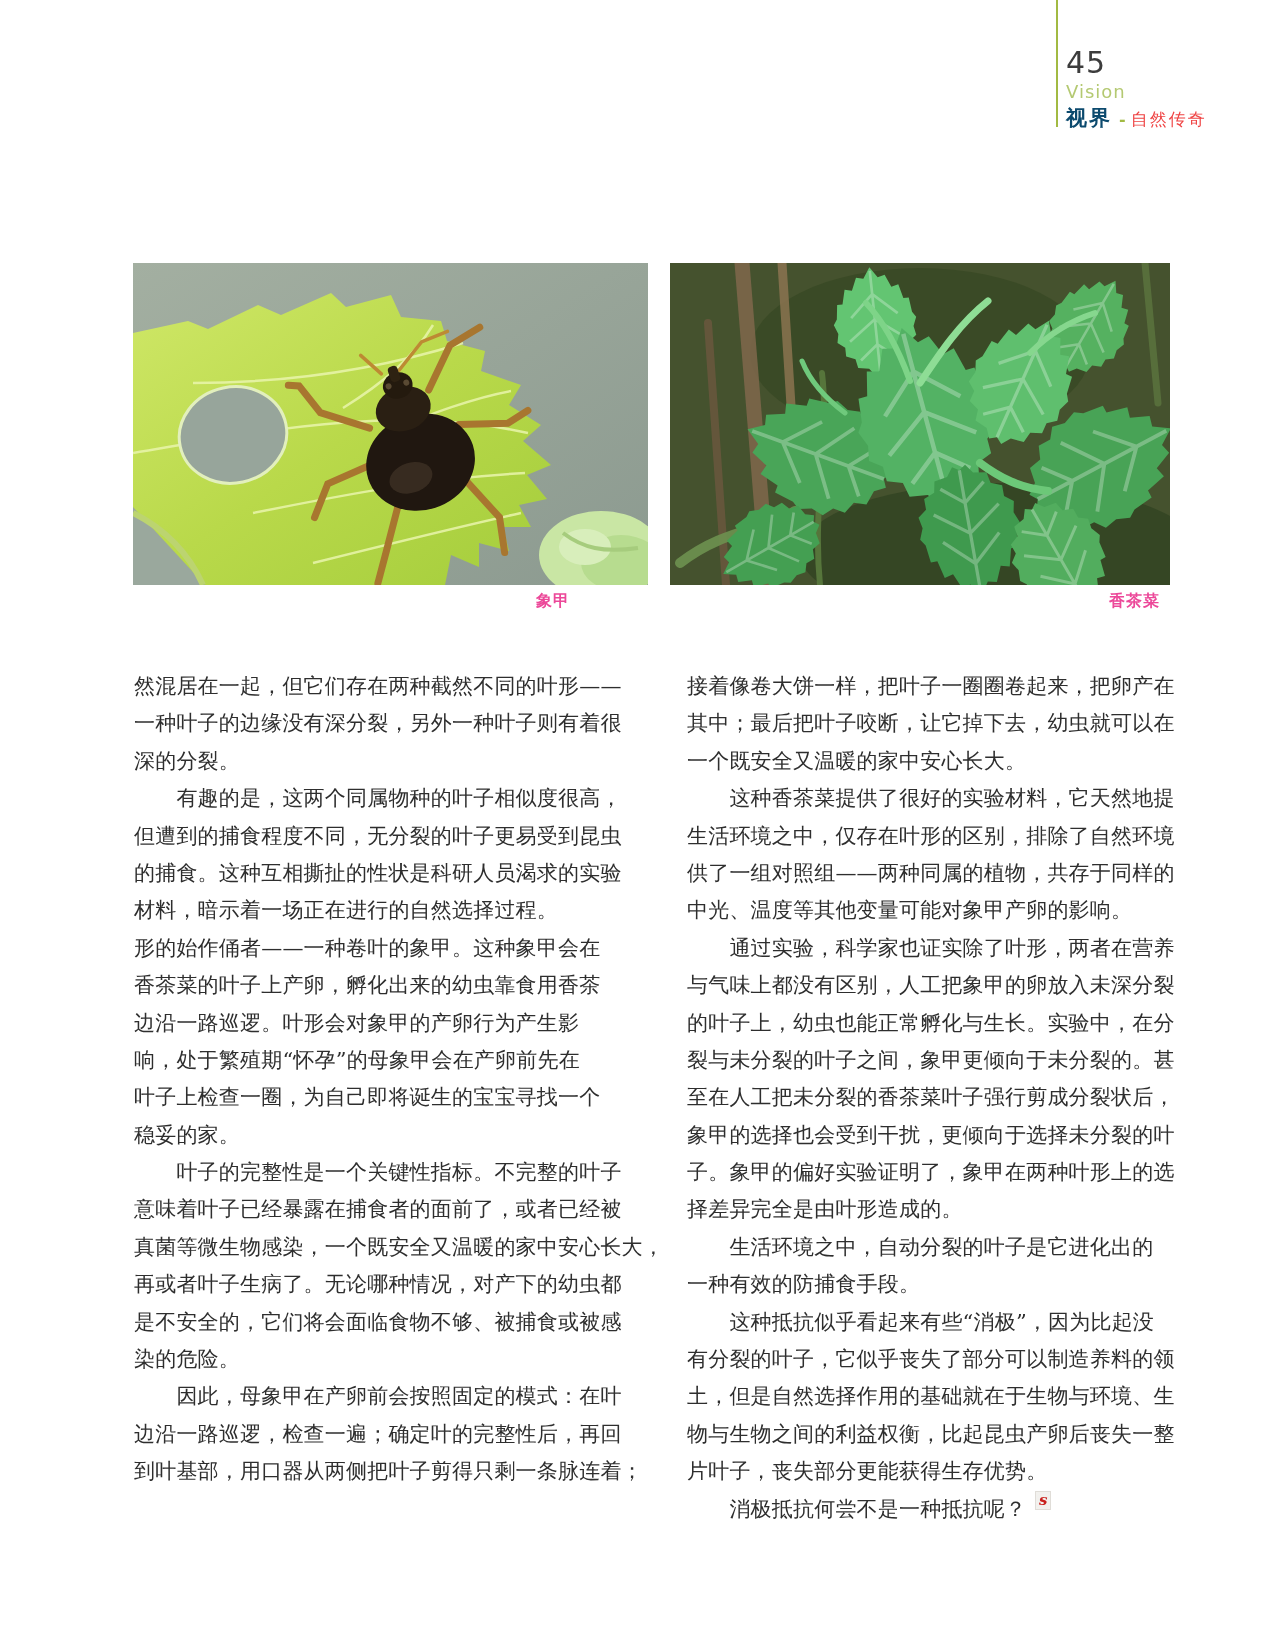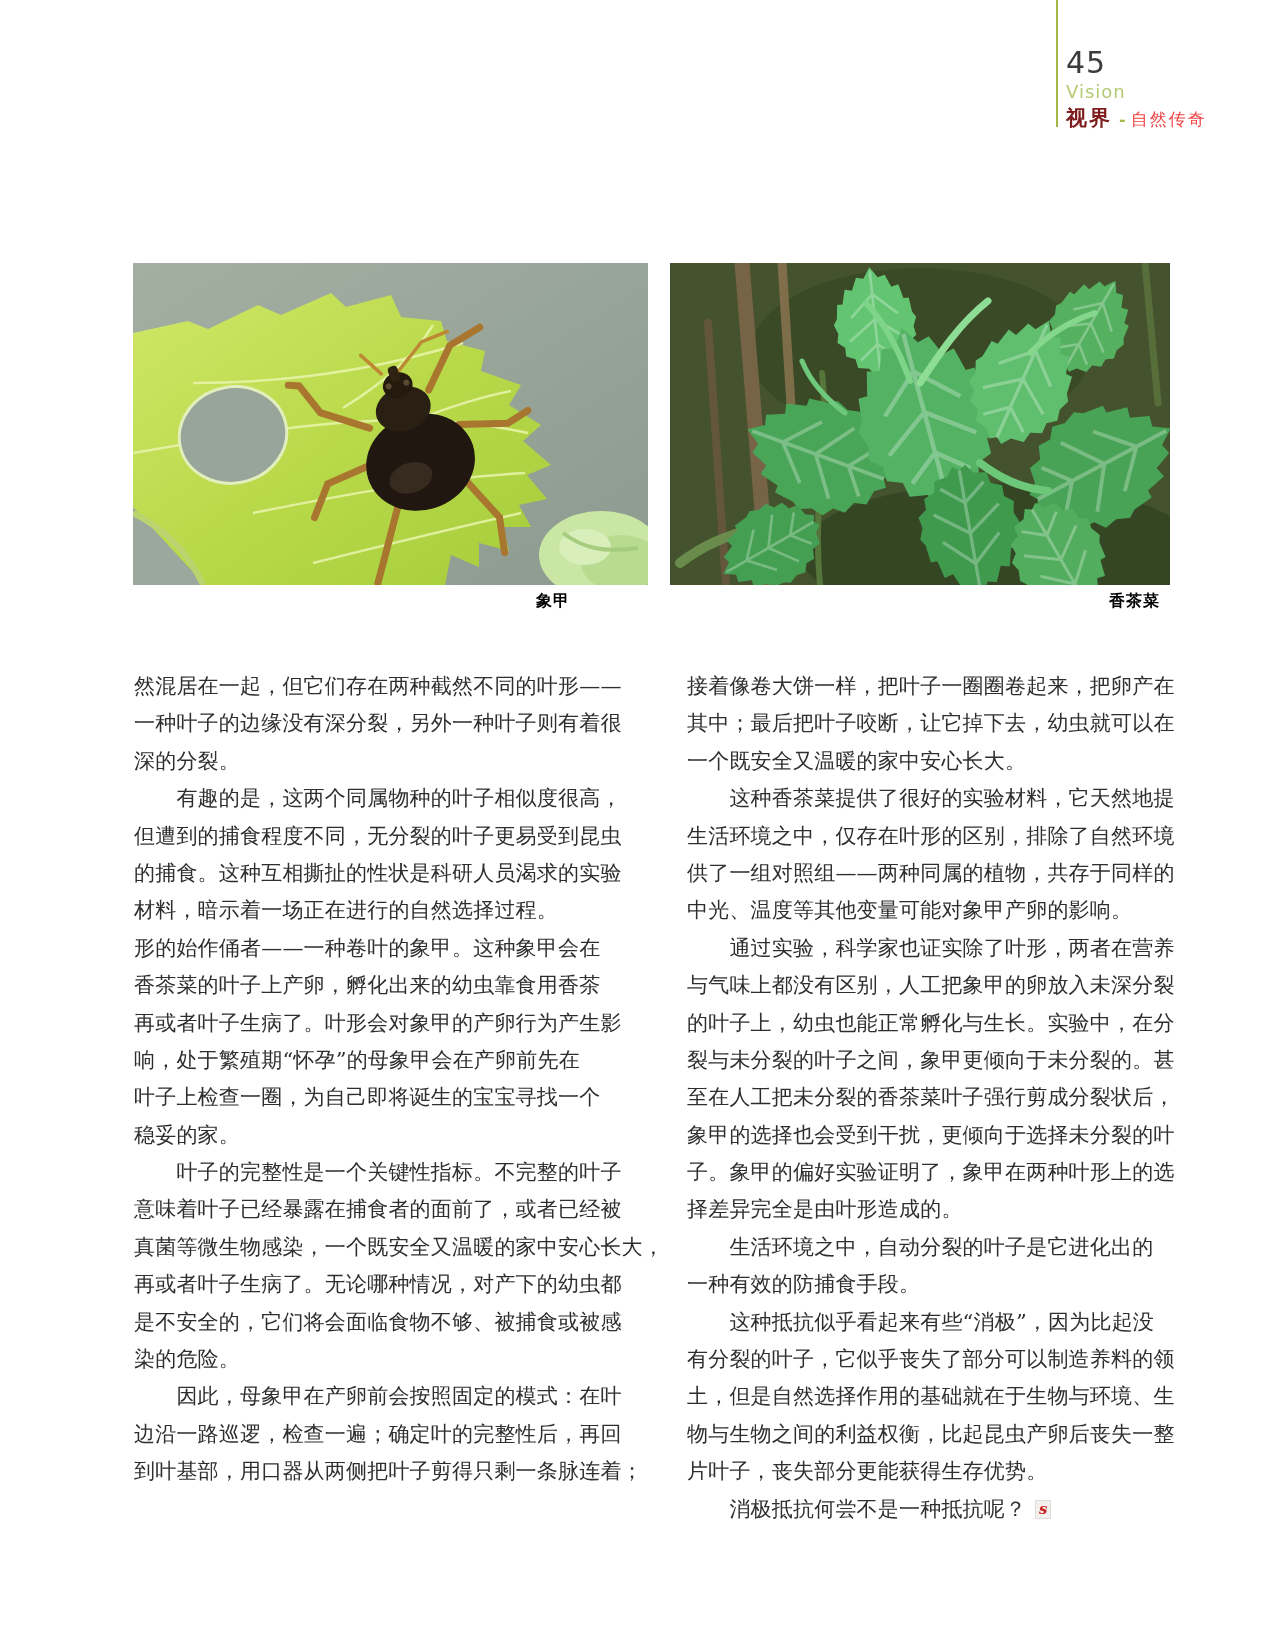--- a/index.html
+++ b/index.html
@@ -17,45 +17,45 @@
     background:#a2ba43;
   }
   .hdr-block{
     position:absolute;left:1066px;top:48px;
     font-family:"DejaVu Sans","Liberation Sans",sans-serif;
     line-height:1;
   }
   .hdr-pagenum{font-size:30px;color:#3c3c3c;letter-spacing:1px;}
   .hdr-en{font-size:18px;color:#b4c972;margin-top:5px;letter-spacing:1px;}
   .hdr-cnrow{margin-top:7px;display:flex;align-items:baseline;white-space:nowrap;}
-  .hdr-cn{font-size:21px;color:#7f1d1d;font-weight:bold;letter-spacing:2px;}
+  .hdr-cn{font-size:21px;color:#0c4a6e;font-weight:bold;letter-spacing:2px;}
   .hdr-dash{font-size:16px;color:#a2ba43;margin:0 5px 0 7px;font-weight:bold;}
   .hdr-sub{font-size:17px;color:#ef4444;letter-spacing:2px;}
   
   .photo{position:absolute;top:263px;display:block;}
   .photo-left{left:133px;width:515px;height:322px;}
   .photo-right{left:670px;width:500px;height:322px;}
   .caption{
     position:absolute;top:591px;
     font-family:"DejaVu Sans","Liberation Sans",sans-serif;
-    font-size:16px;font-weight:bold;color:#000000;
+    font-size:16px;font-weight:bold;color:#ec4899;
     text-align:right;letter-spacing:1px;
   }
   .caption-left{left:133px;width:437px;}
   .caption-right{left:670px;width:490px;}
   
   .col{
     position:absolute;top:668px;width:472px;
     font-size:21px;color:#2e2e2e;
     letter-spacing:0.2px;
   }
   .col-left{left:134px;}
   .col-right{left:687px;}
   .tline{height:37.4px;line-height:37.4px;white-space:nowrap;}
-  .lastline{height:37.4px;line-height:37.4px;white-space:nowrap;display:flex;align-items:center;}
+  .lastline{height:37.4px;line-height:37.4px;white-space:nowrap;display:flex;align-items:flex-start;}
   .endmark{
     display:inline-block;width:14px;height:17px;margin-left:9px;
     background:#f2f1ee;border:1px solid #e0ddd8;
     color:#c9201d;font-family:"DejaVu Serif","Liberation Serif",serif;
     font-weight:bold;font-style:italic;font-size:15px;
     line-height:17px;text-align:center;flex:0 0 auto;
   }
 </style>
 </head>
 <body>
@@ -187,21 +187,21 @@
   <div class="col col-left">
       <div class="tline">然混居在一起，但它们存在两种截然不同的叶形——</div>
       <div class="tline">一种叶子的边缘没有深分裂，另外一种叶子则有着很</div>
       <div class="tline">深的分裂。</div>
       <div class="tline">　　有趣的是，这两个同属物种的叶子相似度很高，</div>
       <div class="tline">但遭到的捕食程度不同，无分裂的叶子更易受到昆虫</div>
       <div class="tline">的捕食。这种互相撕扯的性状是科研人员渴求的实验</div>
       <div class="tline">材料，暗示着一场正在进行的自然选择过程。</div>
       <div class="tline">形的始作俑者——一种卷叶的象甲。这种象甲会在</div>
       <div class="tline">香茶菜的叶子上产卵，孵化出来的幼虫靠食用香茶</div>
-      <div class="tline">再或者叶子生病了。叶形会对象甲的产卵行为产生影</div>
+      <div class="tline">边沿一路巡逻。叶形会对象甲的产卵行为产生影</div>
       <div class="tline">响，处于繁殖期“怀孕”的母象甲会在产卵前先在</div>
       <div class="tline">叶子上检查一圈，为自己即将诞生的宝宝寻找一个</div>
       <div class="tline">稳妥的家。</div>
       <div class="tline">　　叶子的完整性是一个关键性指标。不完整的叶子</div>
       <div class="tline">意味着叶子已经暴露在捕食者的面前了，或者已经被</div>
       <div class="tline">真菌等微生物感染，一个既安全又温暖的家中安心长大，</div>
       <div class="tline">再或者叶子生病了。无论哪种情况，对产下的幼虫都</div>
       <div class="tline">是不安全的，它们将会面临食物不够、被捕食或被感</div>
       <div class="tline">染的危险。</div>
       <div class="tline">　　因此，母象甲在产卵前会按照固定的模式：在叶</div>

